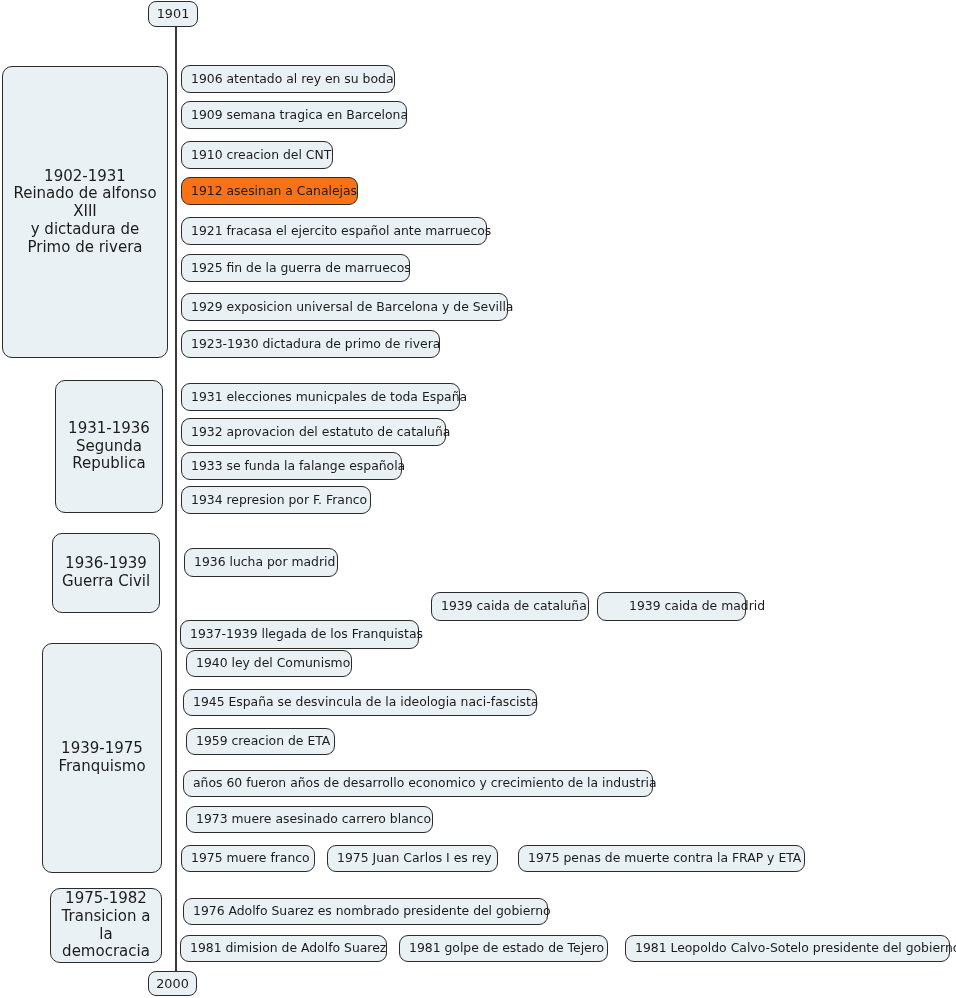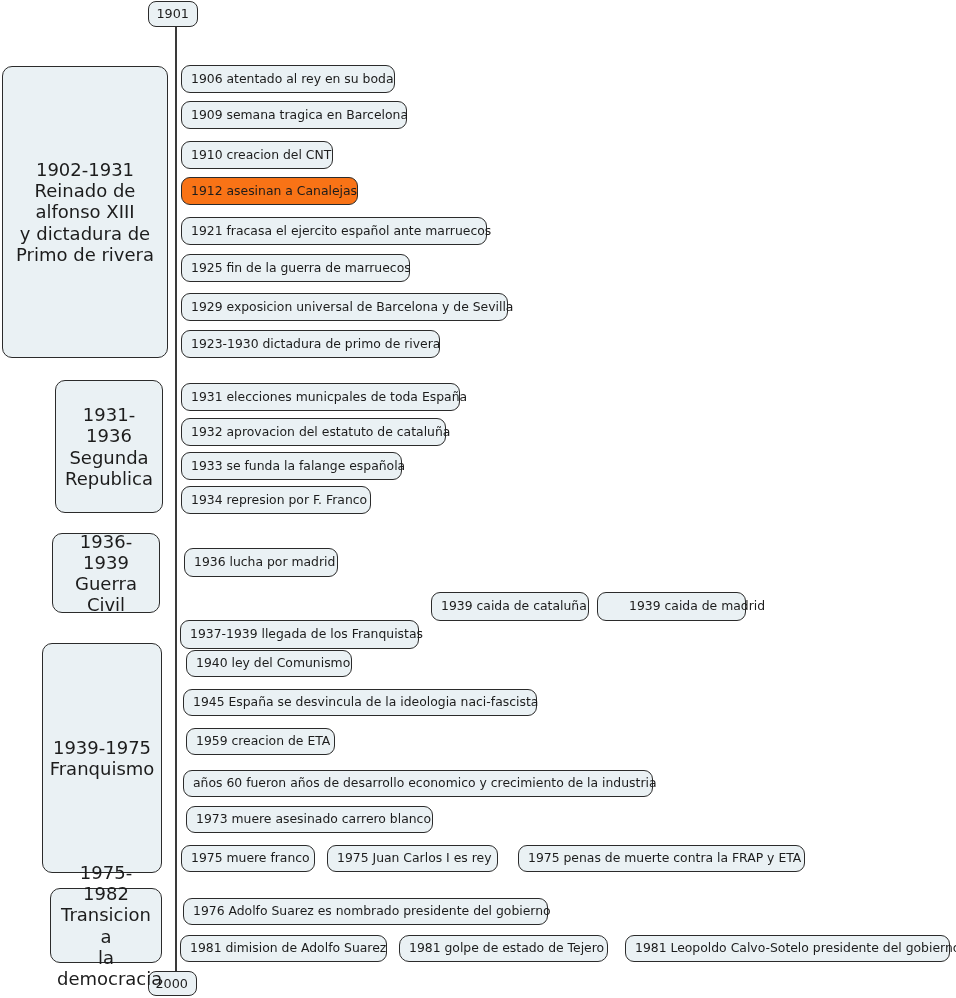--- a/index.html
+++ b/index.html
@@ -41,29 +41,29 @@
   }
   .event {
     border-radius: 9px;
     font-size: 12.4px;
     padding: 0 9px;
     white-space: nowrap;
     justify-content: flex-start;
   }
   .era {
     border-radius: 10px;
-    font-size: 18px;
+    font-size: 15px;
     padding: 4px 6px;
   }
   .era .era-text { width: 100%; }
   .marker {
     border-radius: 8px;
     font-size: 12.8px;
     padding: 0 8px;
-    justify-content: flex-end;
+    justify-content: center;
   }
   .nowrap { white-space: nowrap; }
 </style>
 </head>
 <body>
 
 <div id="canvas" style="background: rgb(255, 255, 255);">
 
   <div class="spine" id="spine" style="left: 175px; top: 26px; height: 946px; background: rgb(58, 58, 58);"></div>
 
@@ -183,21 +183,21 @@
       </div>
       <div class="box event" style="left: 518px; top: 845px; width: 287px; height: 27px; background: rgb(234, 241, 244); border-color: rgb(43, 43, 43); color: rgb(28, 28, 28);">
         <span class="nowrap">1975 penas de muerte contra  la FRAP y ETA</span>
       </div>
       <div class="box event" style="left: 183px; top: 898px; width: 365px; height: 27px; background: rgb(234, 241, 244); border-color: rgb(43, 43, 43); color: rgb(28, 28, 28);">
         <span class="nowrap">1976 Adolfo Suarez es nombrado presidente del gobierno</span>
       </div>
       <div class="box event" style="left: 180px; top: 935px; width: 207px; height: 27px; background: rgb(234, 241, 244); border-color: rgb(43, 43, 43); color: rgb(28, 28, 28);">
         <span class="nowrap">1981 dimision de Adolfo Suarez</span>
       </div>
-      <div class="box event" style="left: 399px; top: 935px; width: 209px; height: 27px; background: rgb(234, 241, 244); border-color: rgb(43, 43, 43); color: rgb(28, 28, 28); border-radius: 10px;">
+      <div class="box event" style="left: 399px; top: 935px; width: 209px; height: 27px; background: rgb(234, 241, 244); border-color: rgb(43, 43, 43); color: rgb(28, 28, 28);">
         <span class="nowrap">1981 golpe de estado de Tejero</span>
       </div>
       <div class="box event" style="left: 625px; top: 935px; width: 325px; height: 27px; background: rgb(234, 241, 244); border-color: rgb(43, 43, 43); color: rgb(28, 28, 28);">
         <span class="nowrap">1981 Leopoldo Calvo-Sotelo presidente del gobierno</span>
       </div>
     </div>
 
 </div>
 
 </body></html>

